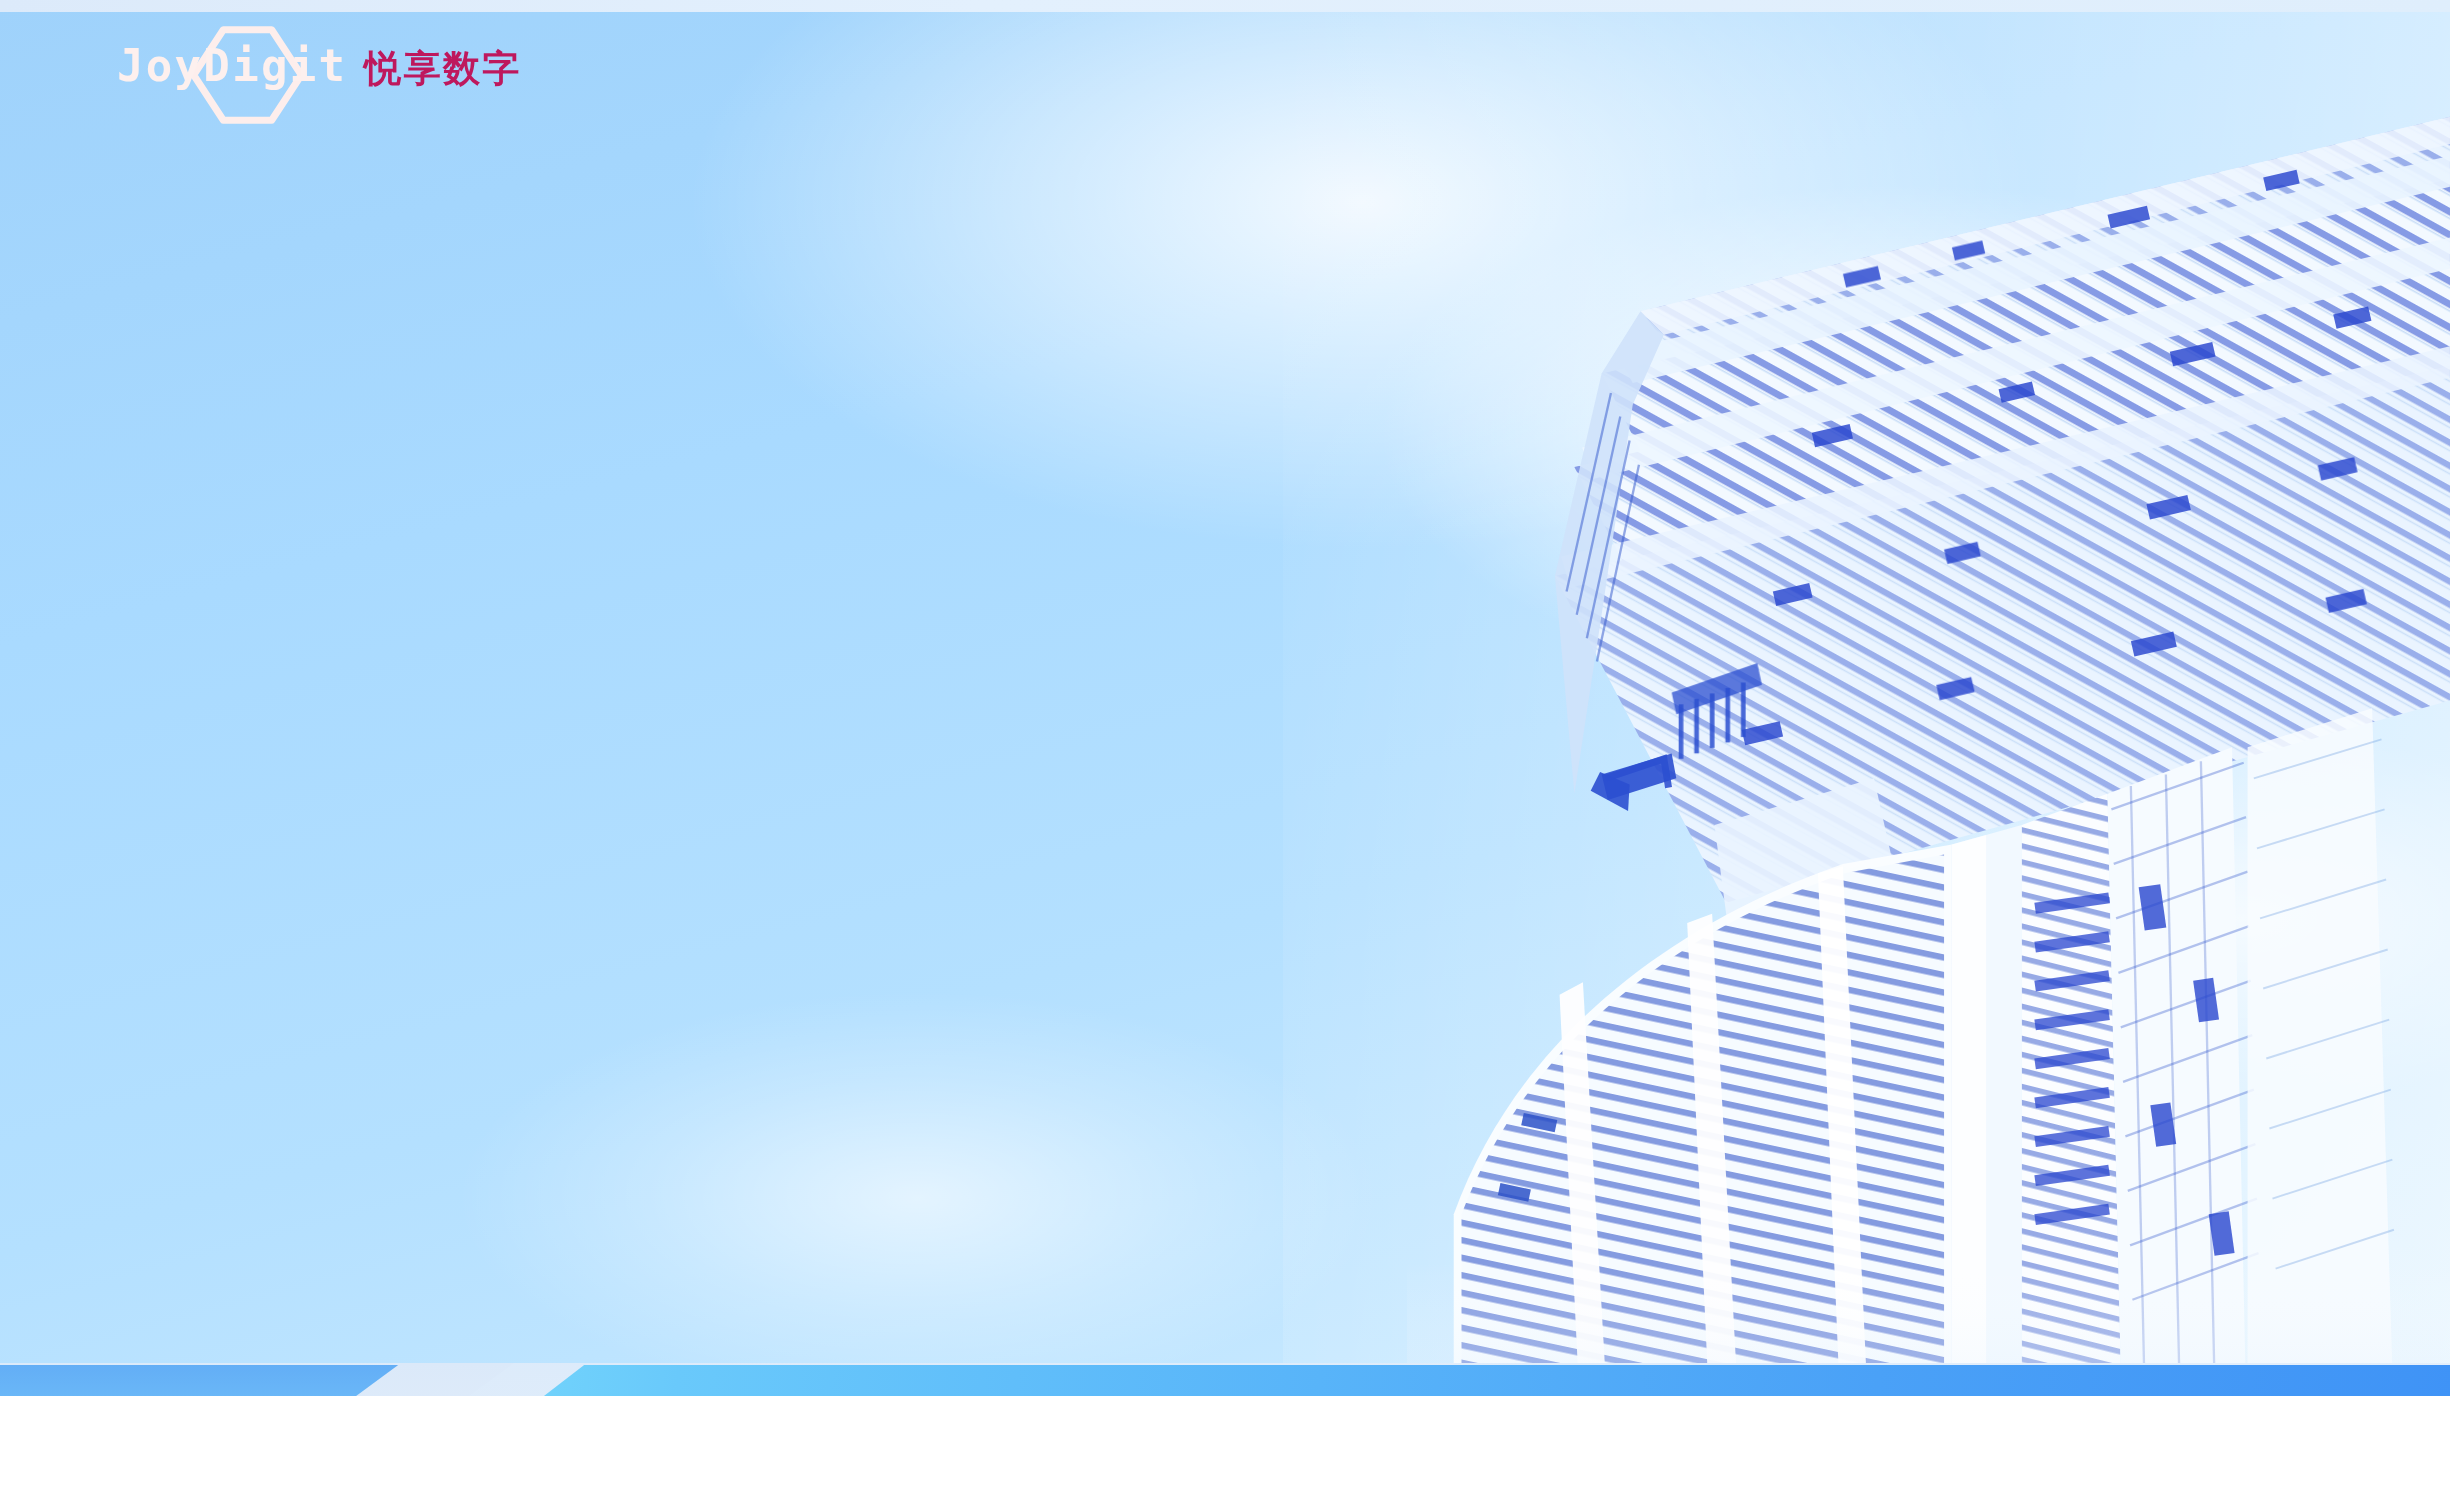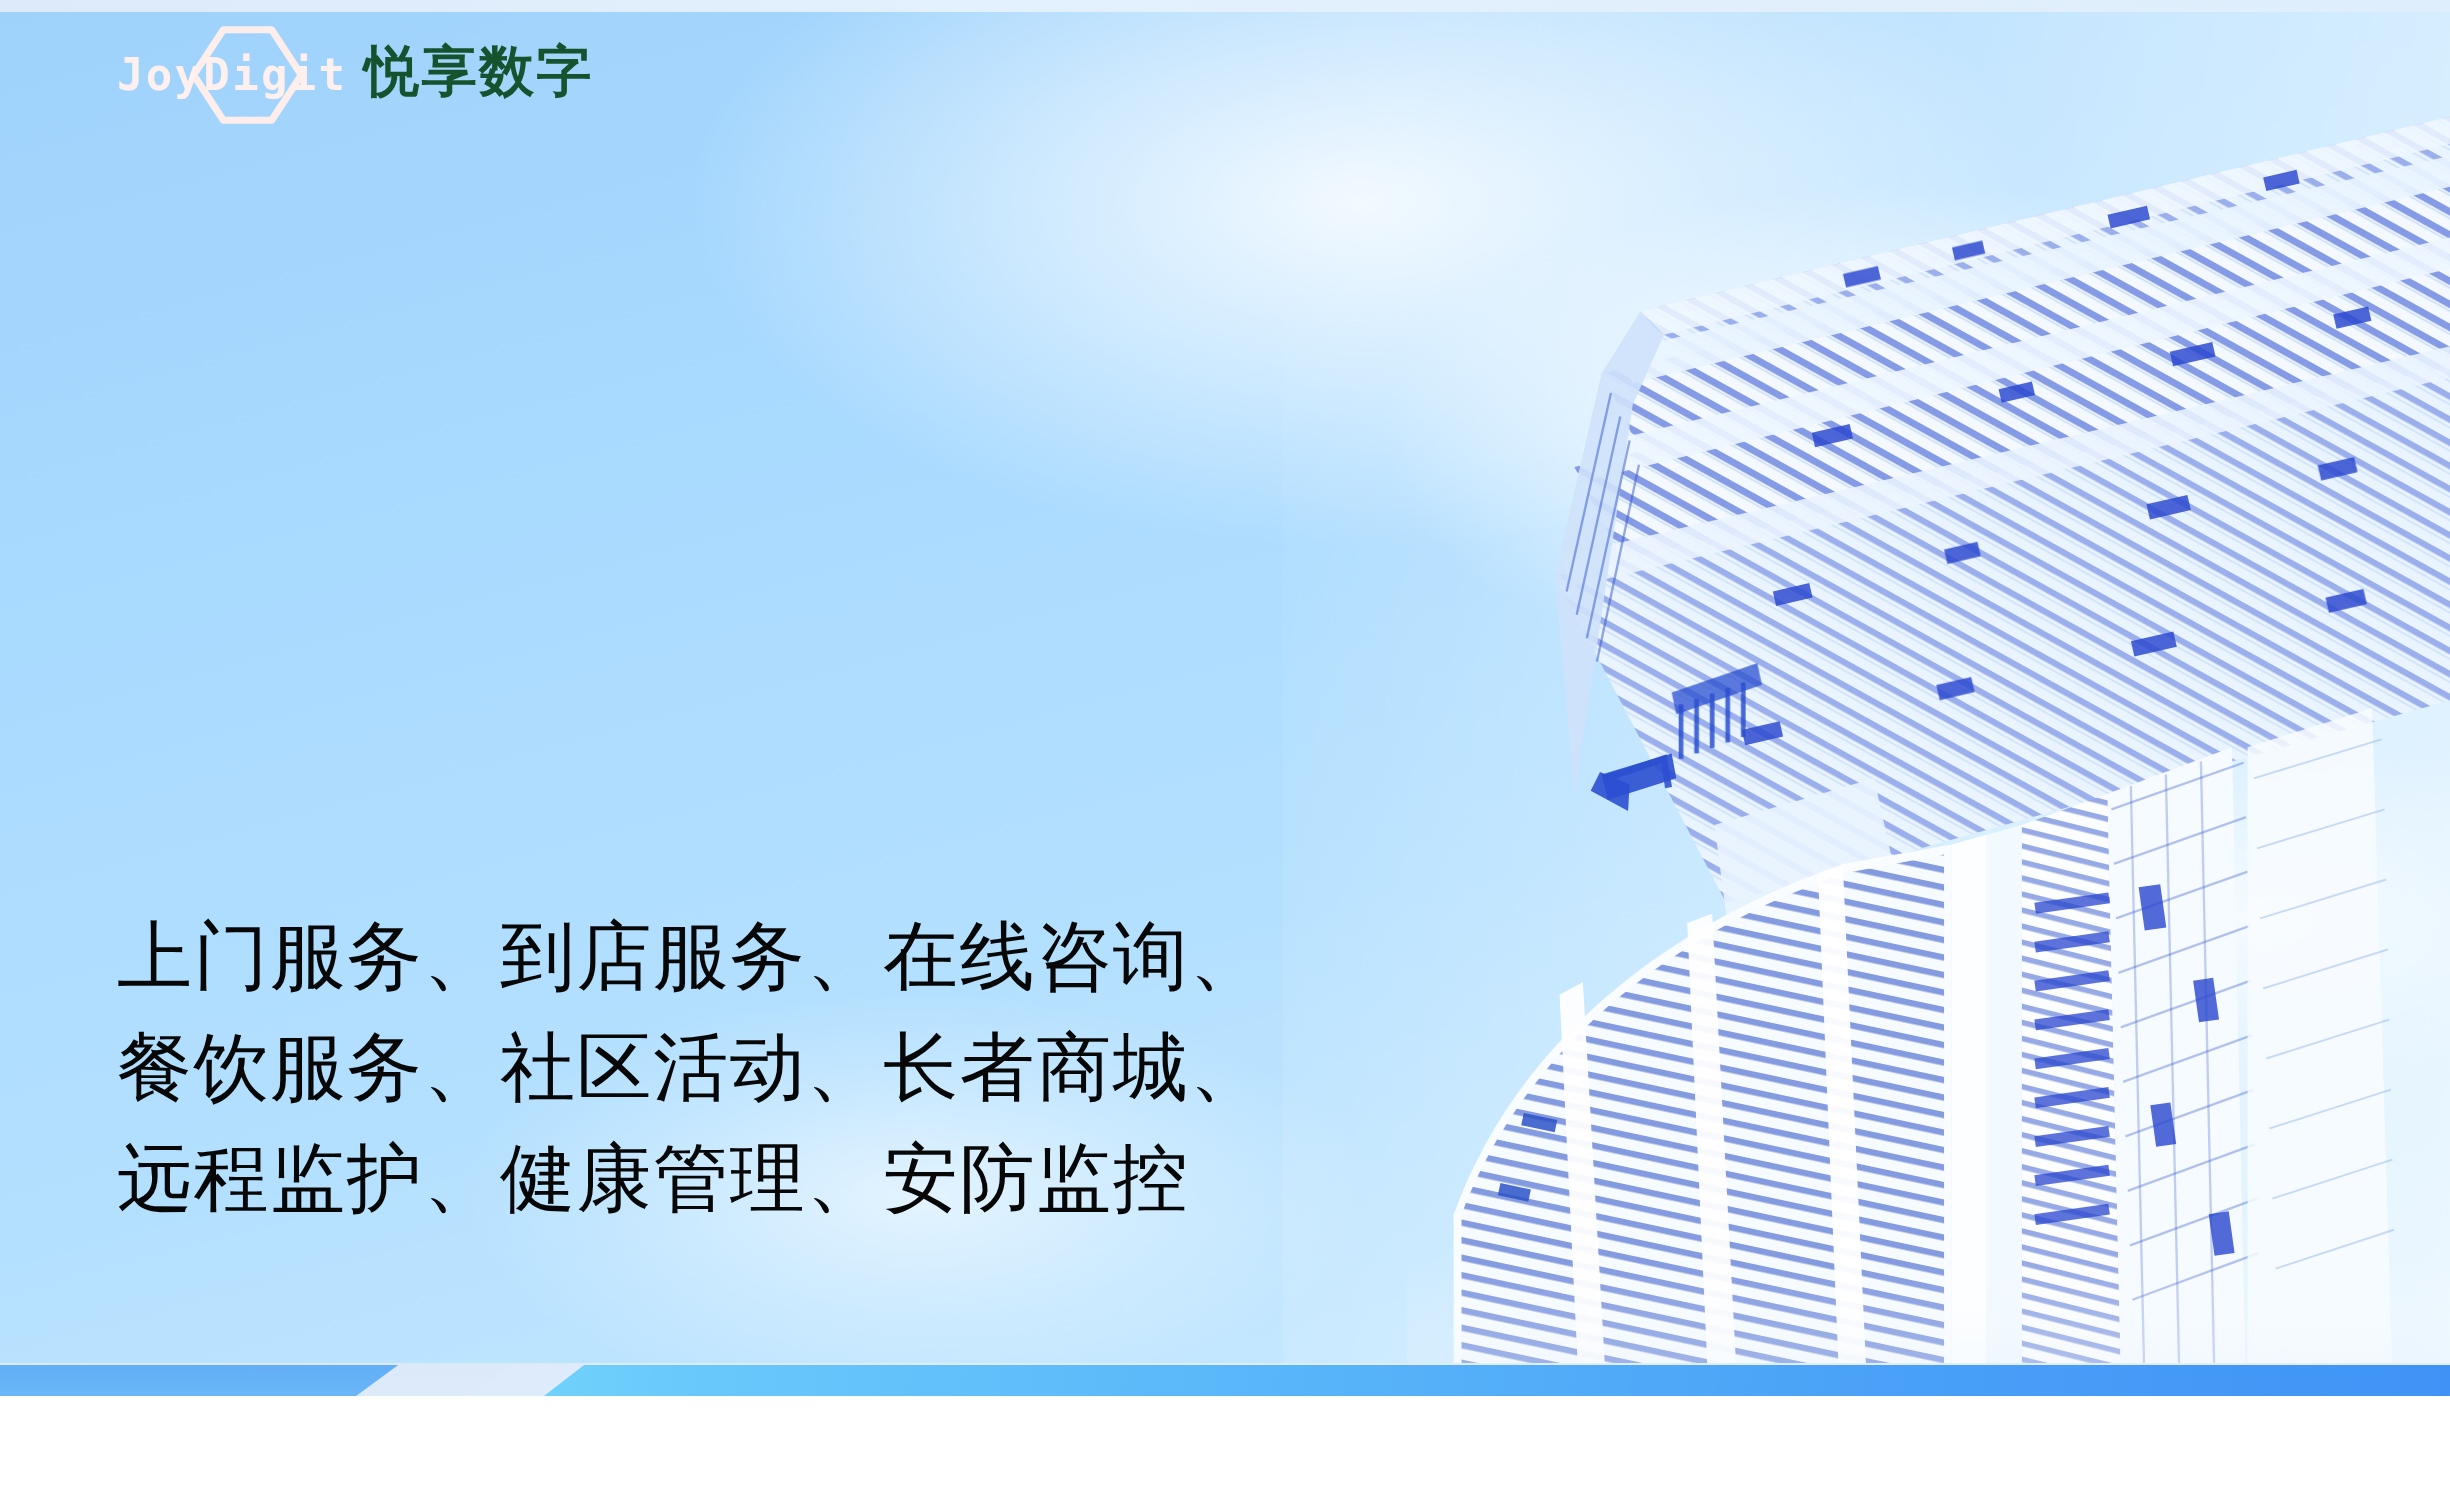--- a/index.html
+++ b/index.html
@@ -93,24 +93,24 @@
   }
   .logo-latin {
     font-family: "DejaVu Sans Mono", "Liberation Mono", monospace;
     font-size: 44px;
     font-weight: 700;
     letter-spacing: 2.3px;
     color: #fdf0ee;
     line-height: 1;
   }
   .logo-cn {
-    font-size: 55px;
+    font-size: 37px;
     font-weight: 700;
     letter-spacing: 2.3px;
-    color: #14532d;
+    color: #be185d;
     line-height: 1;
   }
 
   
   .title {
     position: absolute;
     left: 117px;
     top: 257px;
     z-index: 25;
     font-size: 159px;
@@ -385,25 +385,20 @@
       </svg>
     </div>
     <div class="logo-text">
       <span class="logo-latin">JoyDigit</span>
       <span class="logo-cn">悦享数字</span>
     </div>
   </div>
 
 
 
-  <div class="body-block">
-    <div class="body-line">上门服务、到店服务、在线咨询、</div>
-    <div class="body-line">餐饮服务、社区活动、长者商城、</div>
-    <div class="body-line">远程监护、健康管理、安防监控</div>
-  </div>
 
   <div class="bottom-zone">
     <div class="bottom-footer"></div>
     <div class="bar-left"></div>
     <div class="bar-right"></div>
     <div class="bar-gap"></div>
   </div>
 
 </div>
 

